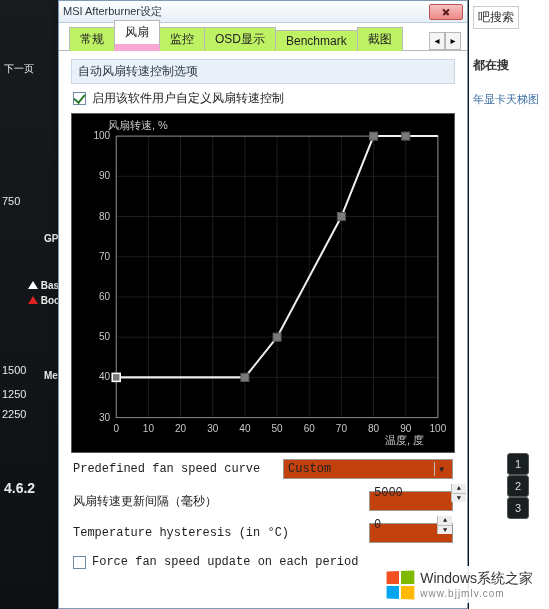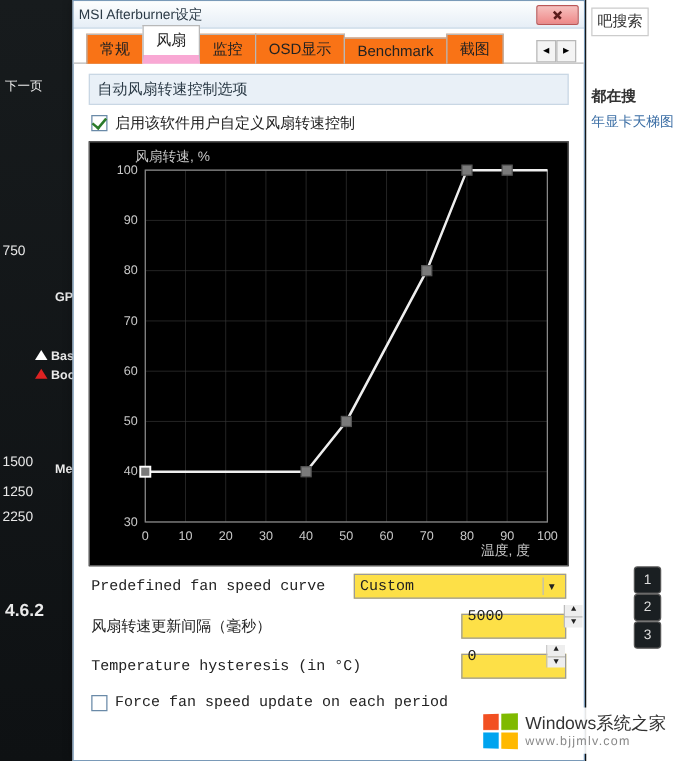--- a/index.html
+++ b/index.html
@@ -122,21 +122,21 @@
     padding: 6px 6px 0 10px;
     gap: 0;
     background:#fff;
     border-bottom:1px solid #b8b8b8;
     height:28px;
   }
   .tab {
     padding: 3px 10px;
     border:1px solid #b8b8b8;
     border-bottom:none;
-    background:#f97316;
+    background:#bef264;
     font-size:12px;
     color:#222;
     margin-right:-1px;
     position:relative;
     top:1px;
   }
   .tab.active{
     background:#fff;
     top:1px;
     border-bottom:7px solid #f9a8d4;
@@ -209,21 +209,21 @@
     align-items:center;
     padding:6px 2px;
     gap:8px;
     font-size:12px;
     color:#222;
     font-family: "Courier New", monospace;
   }
   .form-row .lbl{flex:1;white-space:nowrap;}
   .combo, .spinner{
     border:1px solid #9a9a9a;
-    background:#fde047;
+    background:#c2410c;
     height:20px;
     display:flex;
     align-items:center;
   }
   .combo{
     width:170px;
     padding:0 4px;
     justify-content:space-between;
   }
   .combo .dd{
@@ -258,22 +258,22 @@
   <span class="bg-txt" style="left:28px;top:295px;font-weight:bold;"><span class="tri-up red"></span> <span>Boo</span></span>
   <span class="bg-left-label" style="top:364px;">1500</span>
   <span class="bg-txt" style="left:44px;top:370px;font-weight:bold;">Me</span>
   <span class="bg-left-label" style="top:388px;">1250</span>
   <span class="bg-left-label" style="top:408px;">2250</span>
   <span class="bg-txt bold" style="left:4px;top:480px;">4.6.2</span>
 </div>
 
 <div class="bg-right">
   <div style="border:1px solid #ccc;padding:2px 4px;display:inline-block;">吧搜索</div>
-  <div style="margin-top:40px;font-weight:bold;">都在搜</div>
-  <div style="margin-top:4px;color:#3b6ea5;font-size:11px;">年显卡天梯图</div>
+  <div style="margin-top:28px;font-weight:bold;">都在搜</div>
+  <div style="margin-top:18px;color:#3b6ea5;font-size:11px;">年显卡天梯图</div>
   <span class="bg-txt" style="right:88px;top:310px;color:#aee;">32°F</span>
   <div class="below-btns">
     <span class="num-btn">1</span>
     <span class="num-btn">2</span>
     <span class="num-btn">3</span>
   </div>
 </div>
 
 <div class="dialog">
 

